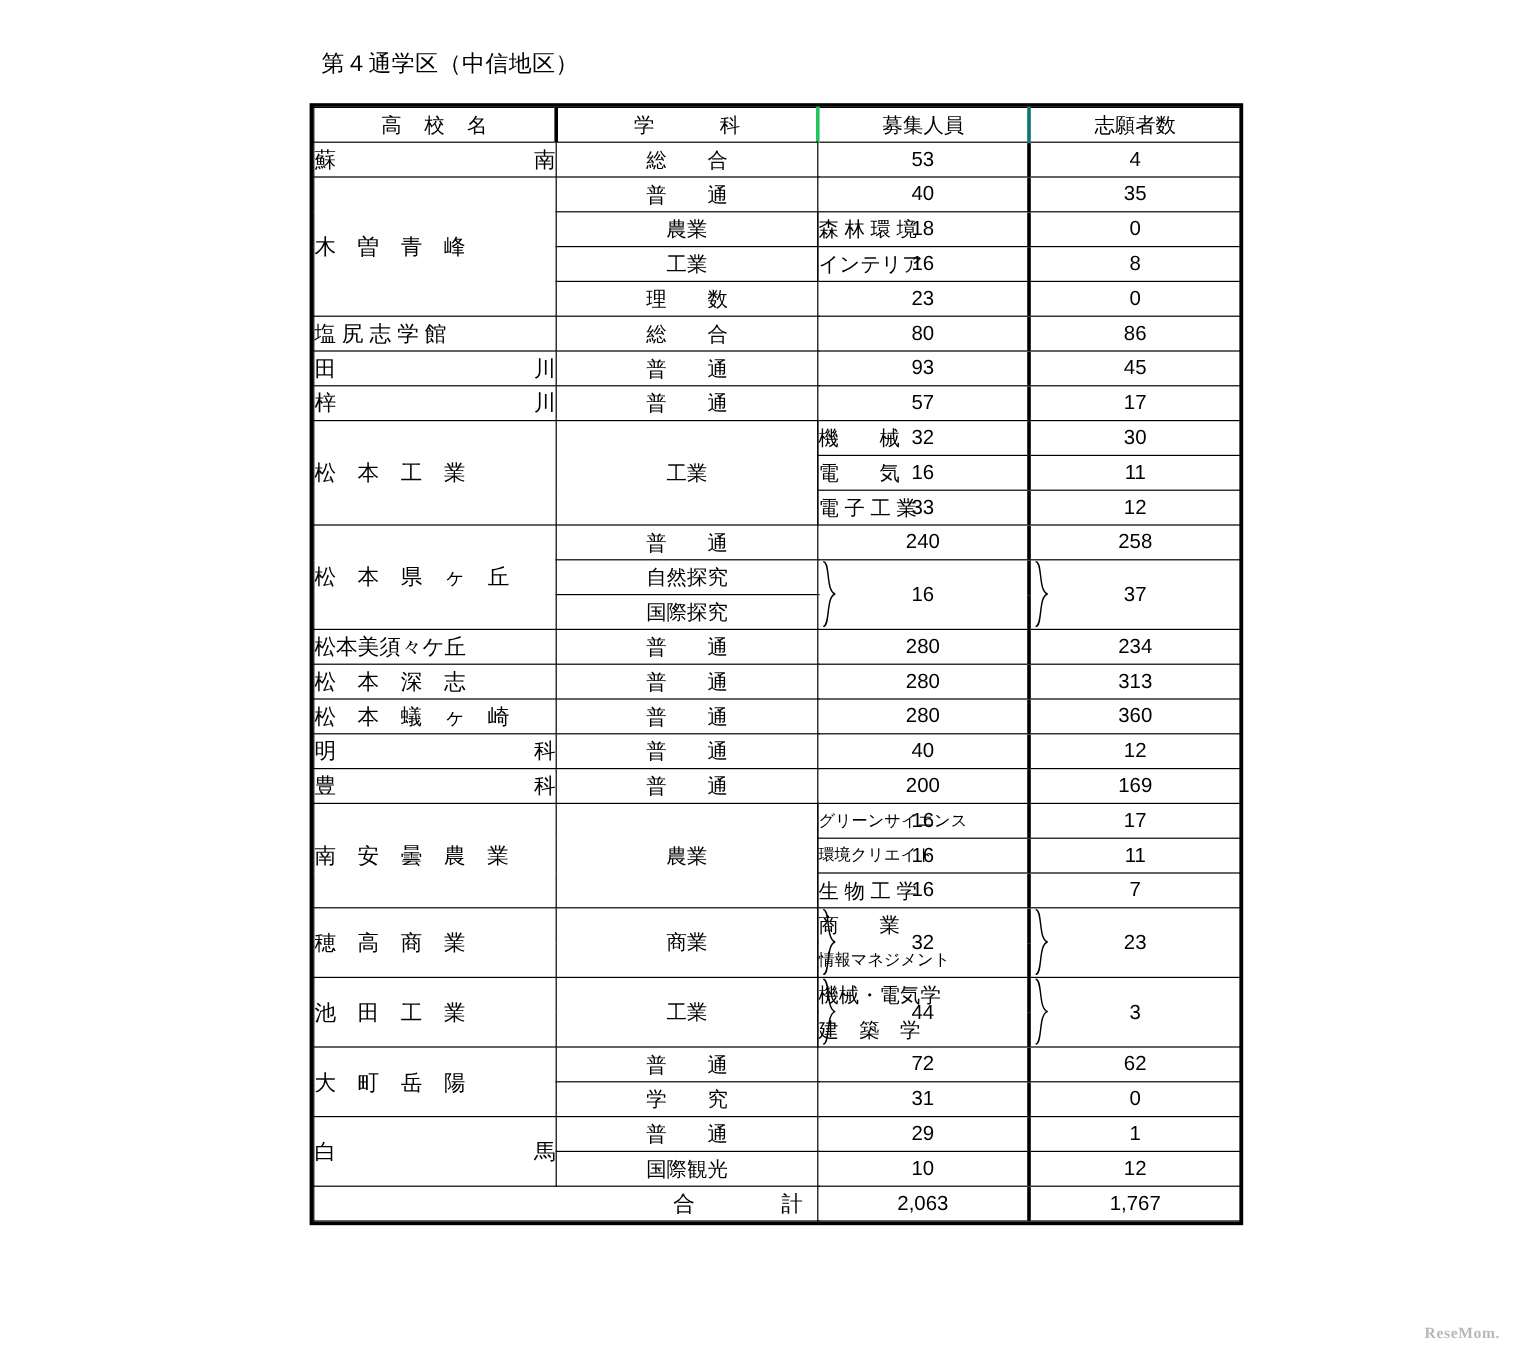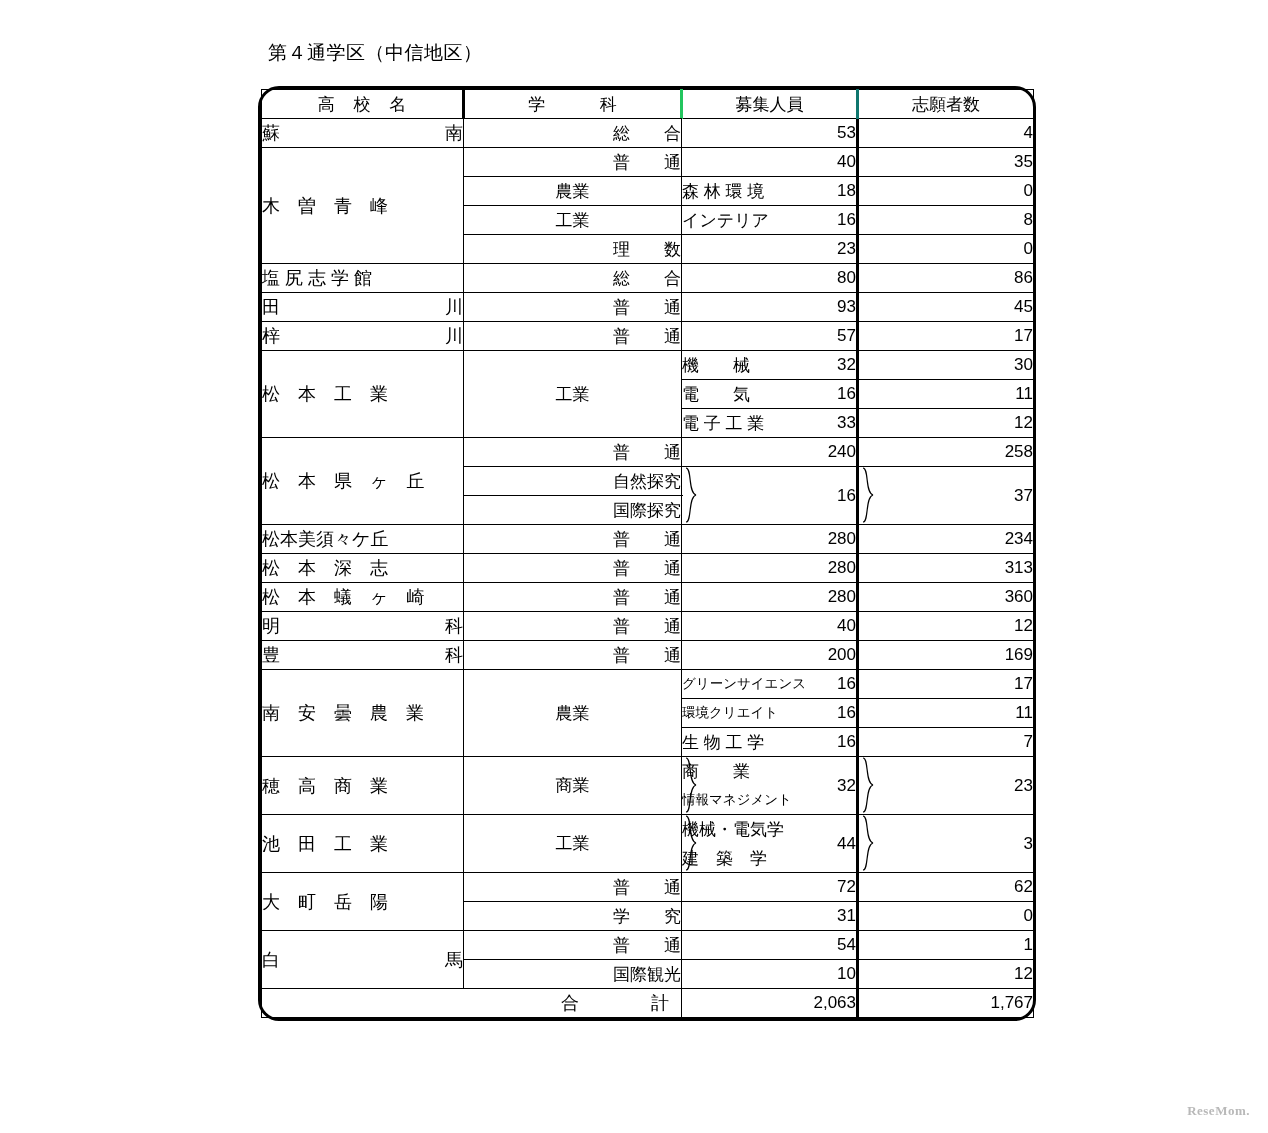--- a/index.html
+++ b/index.html
@@ -20,21 +20,20 @@
     top: 40px;
     font-size: 19px;
     letter-spacing: 0.5px;
     white-space: nowrap;
   }
   #table-wrap {
     position: absolute;
     left: 258px;
     top: 86px;
     width: 772px;
-    border-radius: 21px;
   }
   table.main {
     border-collapse: collapse;
     width: 772px;
     table-layout: fixed;
     font-size: 17px;
   }
   table.main td, table.main th {
     border: 1px solid #000000;
     padding: 0;
@@ -68,41 +67,41 @@
     border-right: 3px solid #000;
   }
   .spread {
     display: flex;
     justify-content: space-between;
     width: 100%;
   }
   .spread span { display: inline-block; }
 
   .dept-cell {
-    text-align: right;
+    text-align: center;
     font-size: 17px;
     white-space: nowrap;
     border-right: 3px solid #000;
   }
   .dept-group {
     text-align: center;
     font-size: 17px;
     border-right: 1px solid #000;
     width: 54px;
     margin-top: 36px;
   }
   .dept-sub {
     text-align: center;
     font-size: 17px;
     white-space: nowrap;
     border-right: 3px solid #000;
   }
   .dept-sub.small { font-size: 13.5px; }
   .num {
-    text-align: right;
+    text-align: center;
     padding-right: 10px;
     font-size: 17px;
     position: relative;
   }
   .num.cap { border-right: 3px solid #000; }
 
   .row-sep-top td { border-top: 3px solid #000; }
   .total-row td {
     border-top: 3px solid #000;
     height: 30px;
@@ -401,21 +400,21 @@
     </tr>
 
     <tr class="row-sep-top">
       <td class="school-cell" rowspan="2">
         <span class="spread">
               <span>白</span>
               <span>馬</span>
             </span>
       </td>
       <td class="dept-cell" colspan="2">普　　通</td>
-      <td class="num cap">54</td>
+      <td class="num cap">29</td>
       <td class="num">1</td>
     </tr>
     <tr>
       <td class="dept-cell" colspan="2">国際観光</td>
       <td class="num cap">10</td>
       <td class="num">12</td>
     </tr>
 
     <tr class="total-row">
       <td class="total-label" colspan="3">合　　計</td>

